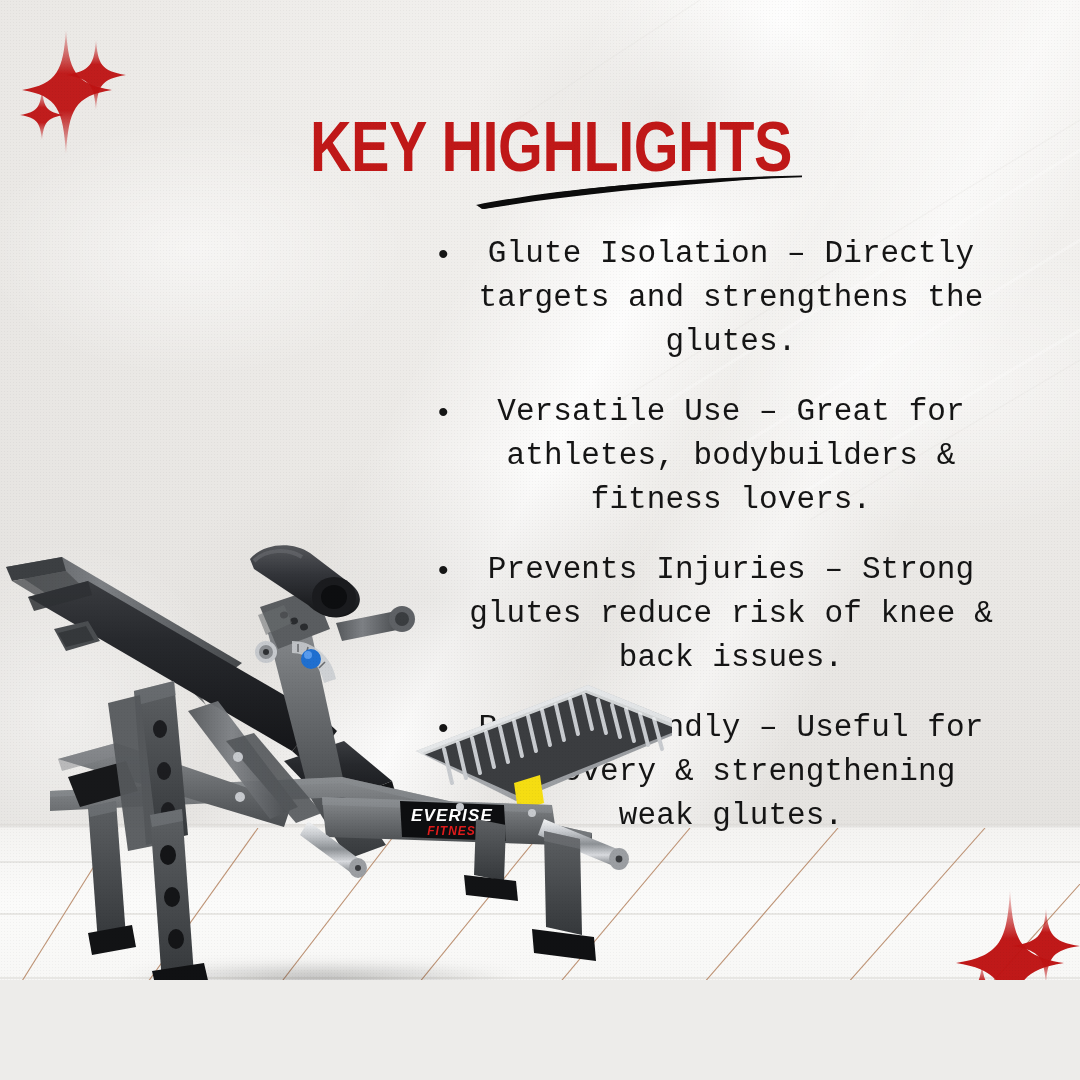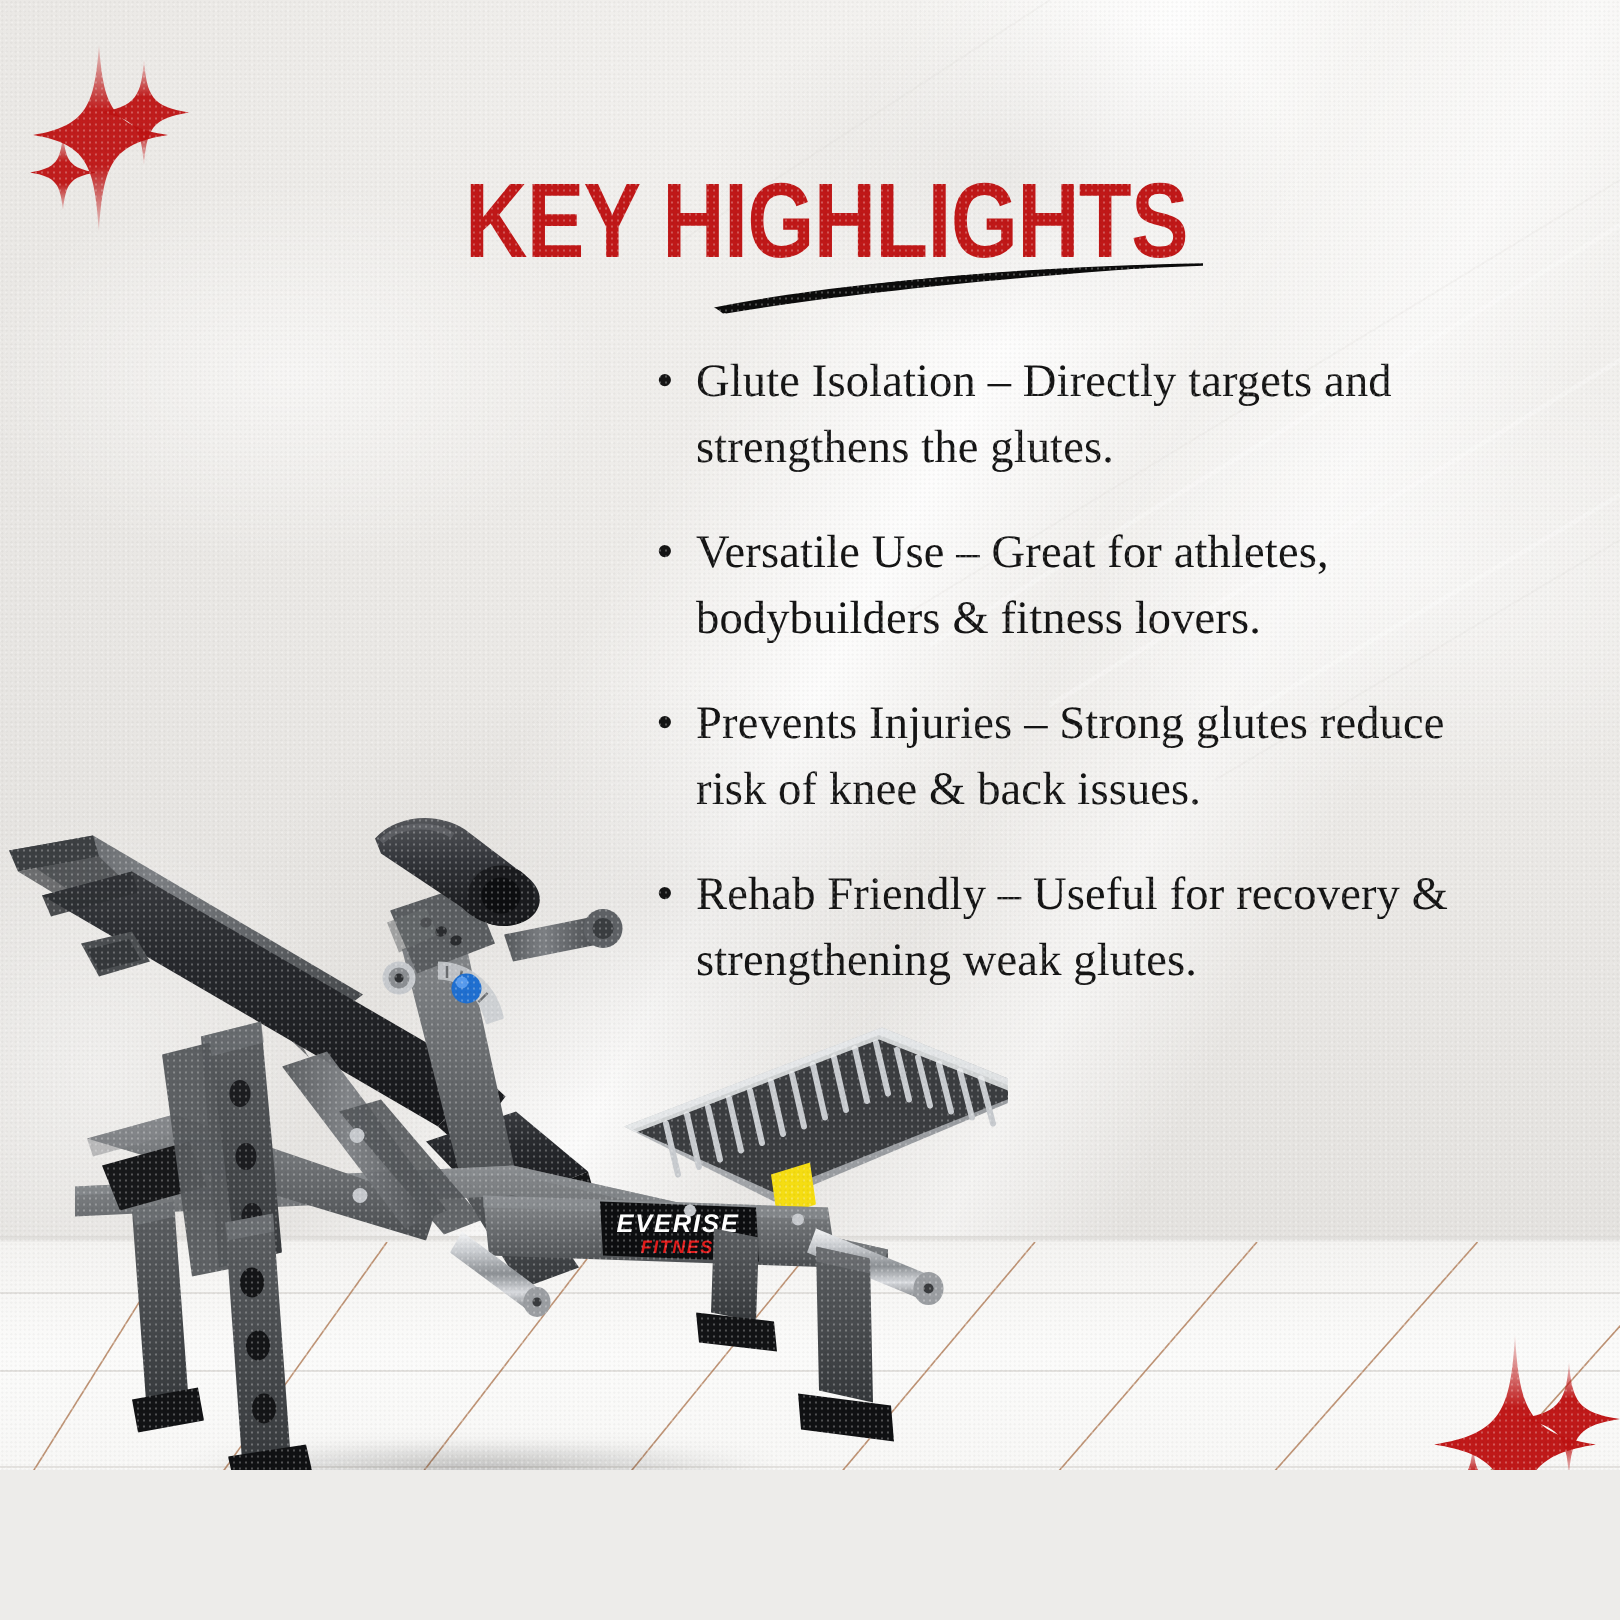--- a/index.html
+++ b/index.html
@@ -84,25 +84,26 @@
     margin-bottom:26px;
   }
   .bullet:last-child{margin-bottom:0;}
   .dot{
     flex:0 0 auto;width:10px;margin-right:16px;
     font-size:30px;line-height:44px;color:#151515;
     text-align:center;
   }
   .btext{
     flex:1 1 auto;
-    font-family:Liberation Serif, serif;
+    font-family:Liberation Mono, monospace;
     font-size:31px;
     line-height:44px;
     letter-spacing:.1px;
     color:#151515;
+    text-align:center;
   }
 
   
   .sparkle{position:absolute;}
   #sparkle-tl{left:14px;top:22px;width:130px;height:140px;}
   #sparkle-br{left:948px;top:886px;width:142px;height:160px;}
 
   
   #machine{position:absolute;left:-8px;top:545px;width:680px;height:510px;}
   .machine-shadow{

